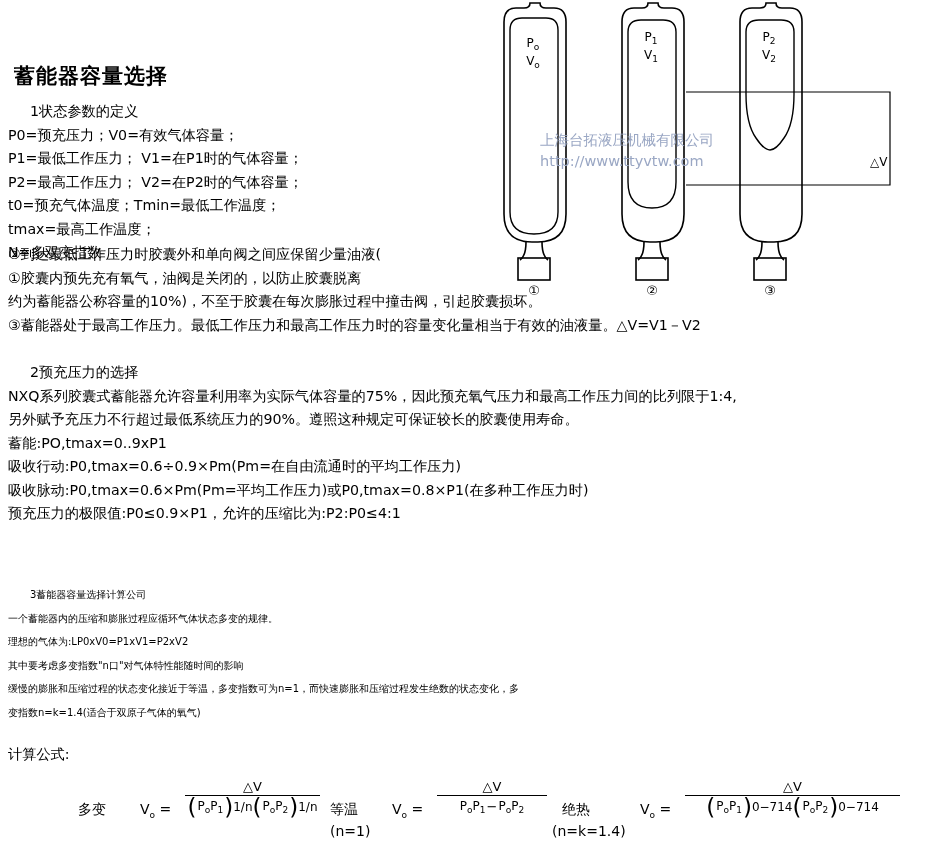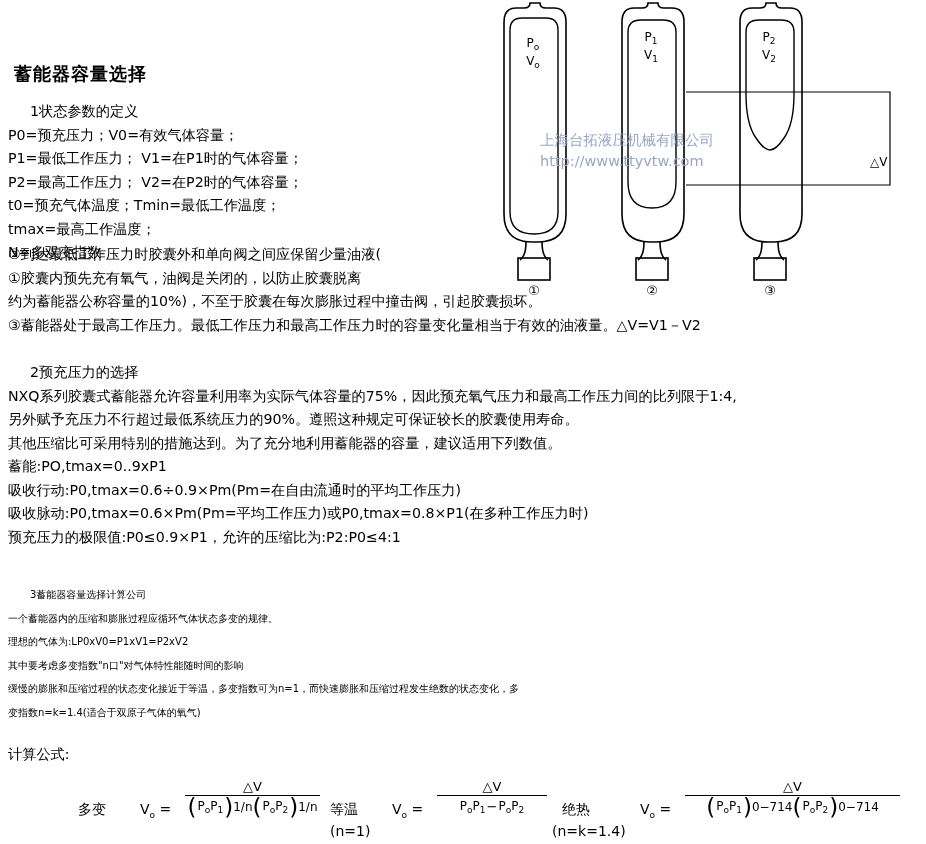--- a/index.html
+++ b/index.html
@@ -9,21 +9,21 @@
     font-family:"DejaVu Sans","Liberation Sans",sans-serif;
     color:#000;
     position:relative;
     overflow:hidden;
   }
   .page{position:relative;width:926px;height:780px;}
 
   
   .title{
     position:absolute;left:14px;top:62px;
-    font-size:18px;font-weight:bold;letter-spacing:1px;
+    font-size:21px;font-weight:bold;letter-spacing:1px;
   }
 
   
   .body-text{
     position:absolute;left:8px;top:100px;width:470px;
     font-size:14.2px;line-height:23.5px;
   }
   .body-text .indent1{padding-left:22px;}
   .body-text .line{white-space:nowrap;}
 
@@ -156,21 +156,20 @@
     <div>②到达最低工作压力时胶囊外和单向阀之间应保留少量油液(</div>
     <div>①胶囊内预先充有氧气，油阀是关闭的，以防止胶囊脱离</div>
     <div>约为蓄能器公称容量的10%)，不至于胶囊在每次膨胀过程中撞击阀，引起胶囊损坏。</div>
     <div>③蓄能器处于最高工作压力。最低工作压力和最高工作压力时的容量变化量相当于有效的油液量。△V=V1－V2</div>
   </div>
 
   <div class="wide-text" style="top:361px;">
     <div class="indent1">2预充压力的选择</div>
     <div>NXQ系列胶囊式蓄能器允许容量利用率为实际气体容量的75%，因此预充氧气压力和最高工作压力间的比列限于1:4,</div>
     <div>另外赋予充压力不行超过最低系统压力的90%。遵照这种规定可保证较长的胶囊使用寿命。</div>
-    <div>其他压缩比可采用特别的措施达到。为了充分地利用蓄能器的容量，建议适用下列数值。</div>
     <div>蓄能:PO,tmax=0..9xP1</div>
     <div>吸收行动:P0,tmax=0.6÷0.9×Pm(Pm=在自由流通时的平均工作压力)</div>
     <div>吸收脉动:P0,tmax=0.6×Pm(Pm=平均工作压力)或P0,tmax=0.8×P1(在多种工作压力时)</div>
     <div>预充压力的极限值:P0≤0.9×P1，允许的压缩比为:P2:P0≤4:1</div>
   </div>
 
   <div class="sec3">
     <div class="indent1">3蓄能器容量选择计算公司</div>
     <div>一个蓄能器内的压缩和膨胀过程应循环气体状态多变的规律。</div>
     <div>理想的气体为:LP0xV0=P1xV1=P2xV2</div>

